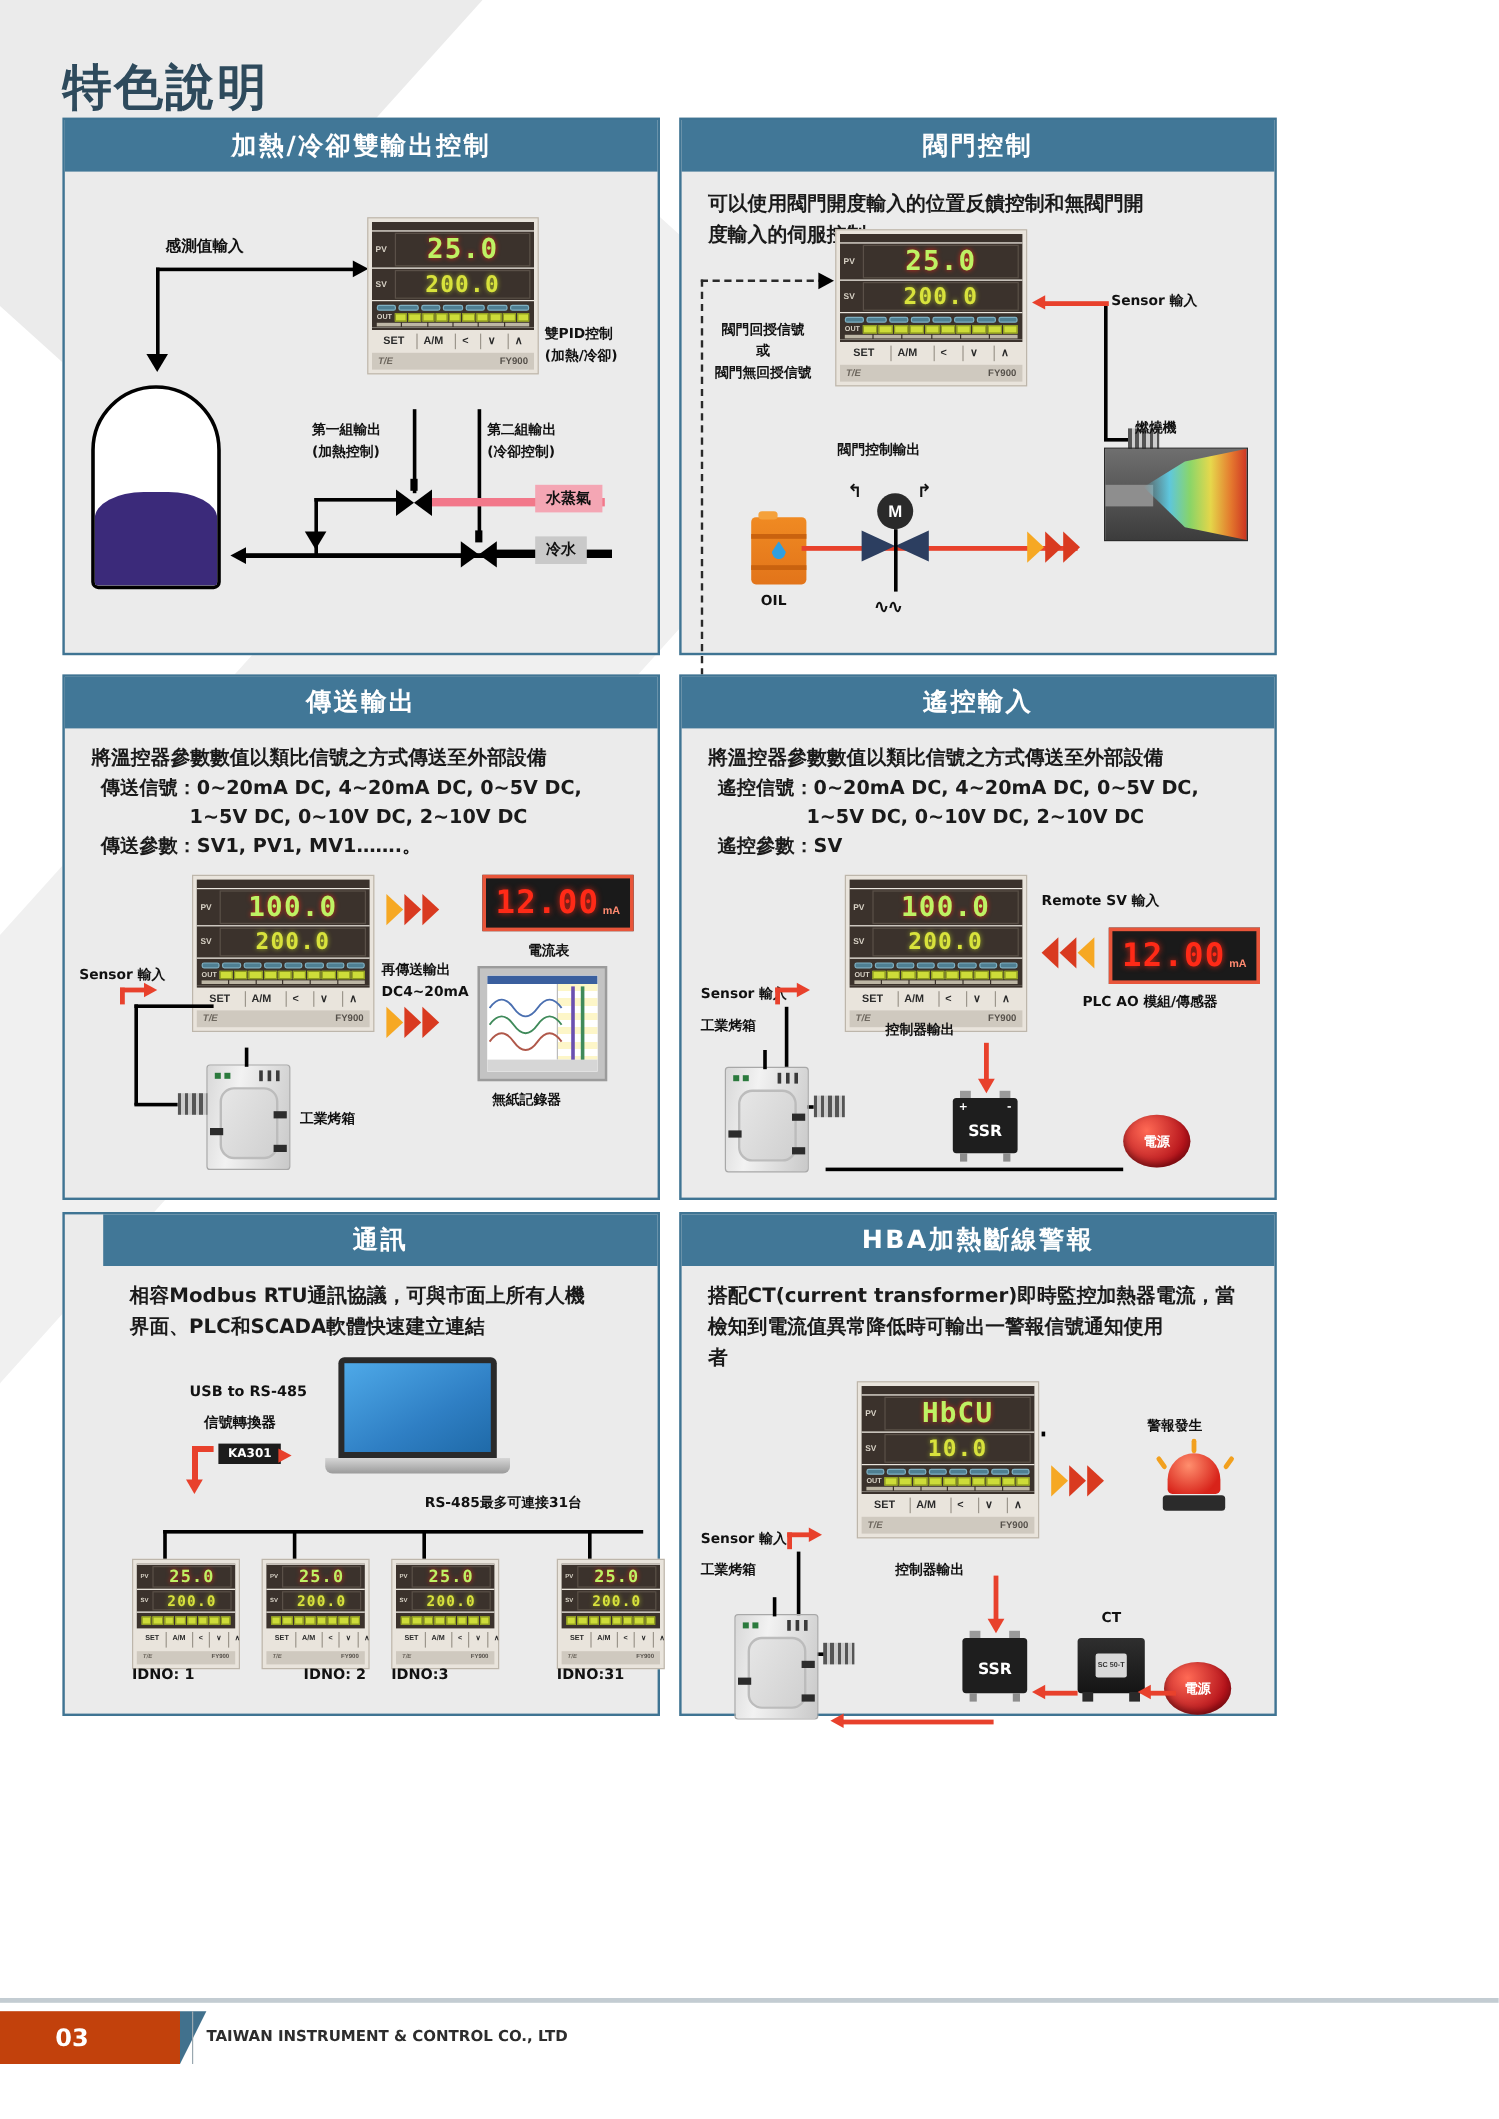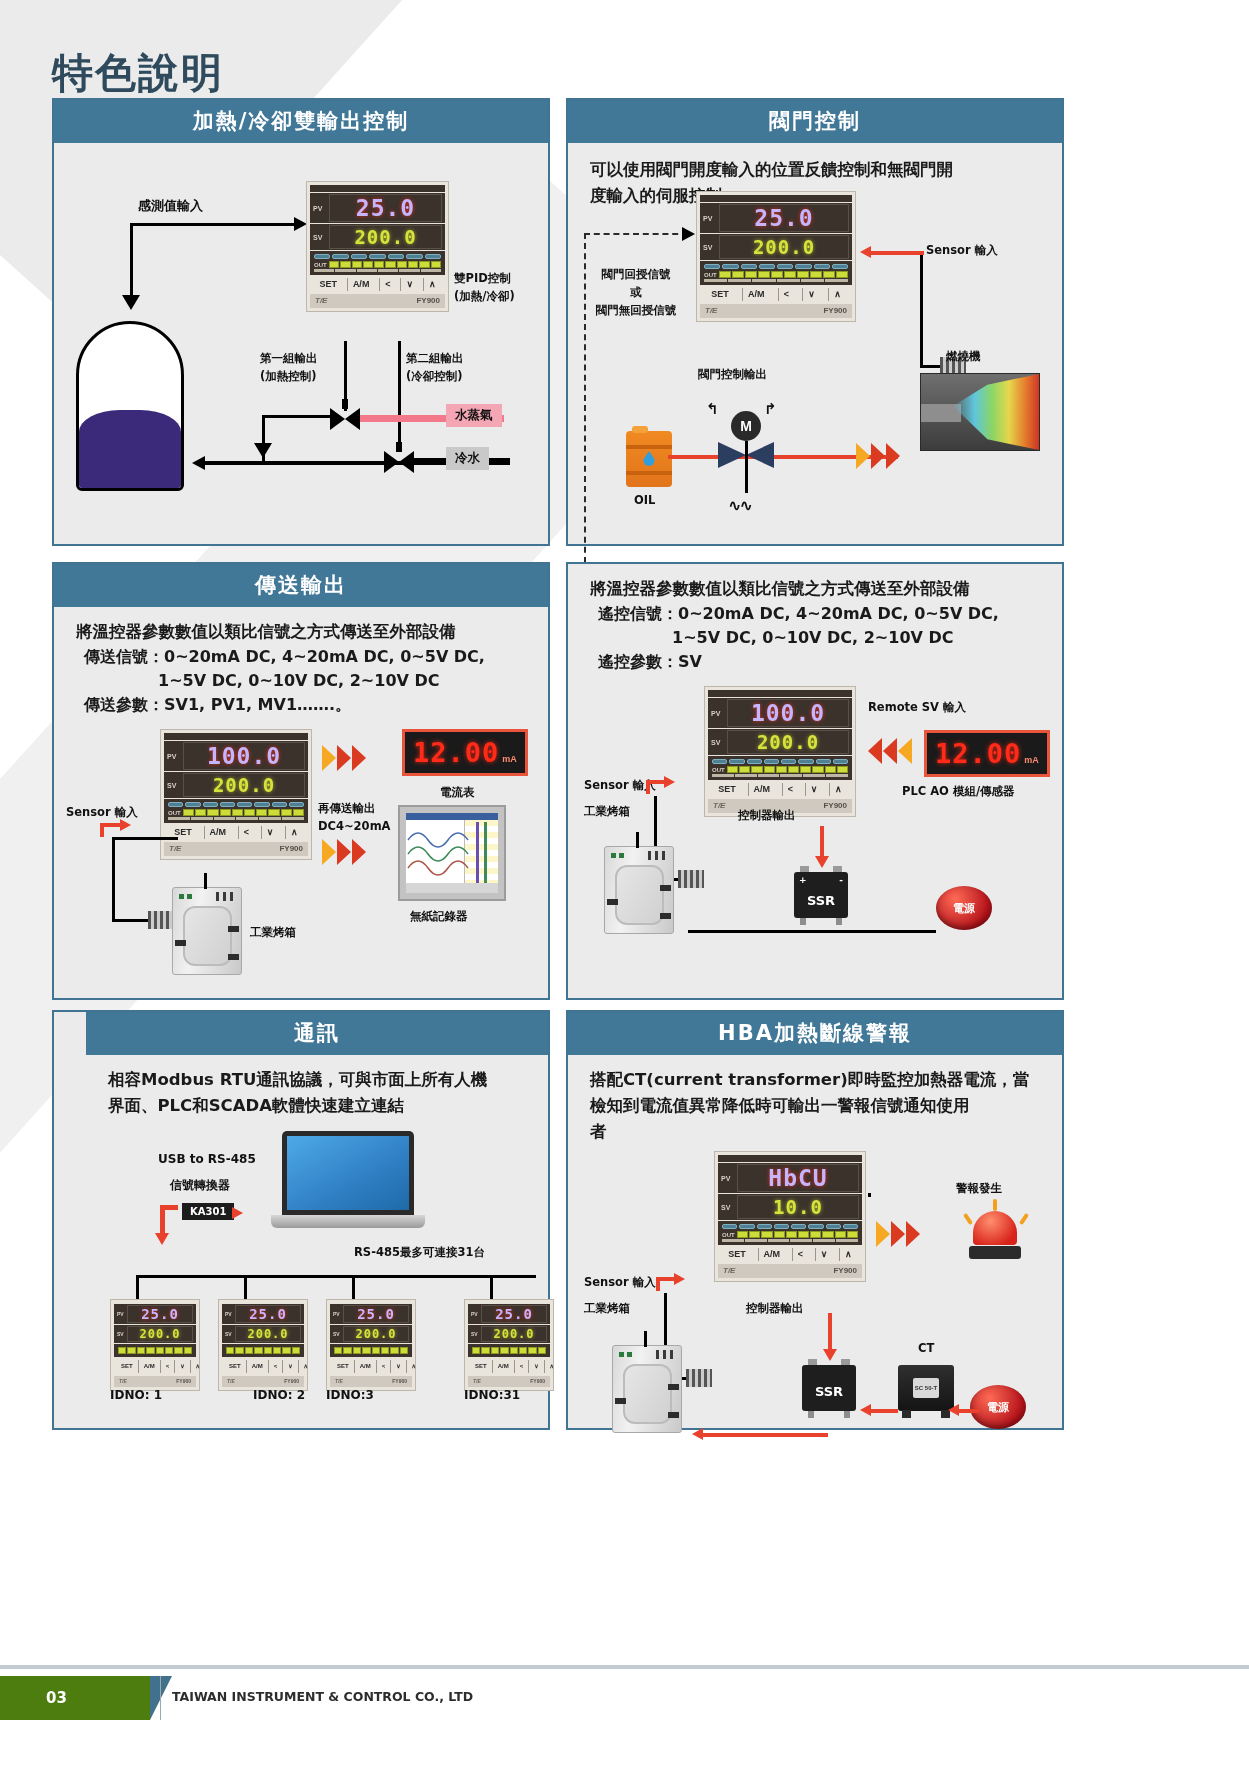--- a/index.html
+++ b/index.html
@@ -86,21 +86,21 @@
     font-family: "Liberation Sans", sans-serif;
   }
   .seg {
     font-family: "DejaVu Sans Mono", monospace;
     font-weight: bold;
     letter-spacing: 1px;
     text-align: center;
     flex: 1;
     border: 1px solid #5a5048;
   }
-  .seg.pv { color: #c4b5fd; font-size: 23px; text-shadow: 0 0 4px rgba(255,40,20,.8); }
+  .seg.pv { color: #bef264; font-size: 23px; text-shadow: 0 0 4px rgba(255,40,20,.8); }
   .seg.sv { color: #d8e23c; font-size: 19px; text-shadow: 0 0 4px rgba(200,225,40,.7); }
   .ctrl .lamps {
     background: #3b322c; border-top: 1.5px solid #e9e4dc;
     padding: 3px 4px 1px 4px;
   }
   .lamprow { display: flex; gap: 2px; margin-bottom: 2px; }
   .lamprow span {
     flex: 1; height: 5px; border-radius: 2px;
     background: #4f7f92; border: 1px solid #7fb0c2;
   }
@@ -373,22 +373,22 @@
   }
 
   .ctblock { position:absolute; width: 26px; height: 18px;
              background: repeating-linear-gradient(90deg,#555 0 3px,#ccc 3px 6px); }
 
   
   .footer-line { position: absolute; left: 0; top: 1665px; width: 1249px; height: 4px; background: #c3ccd2; }
   .footer { position: absolute; left: 0; top: 1676px; width: 1249px; height: 44px; }
   .footer .blue {
     position: absolute; left: 0; top: 0; width: 150px; height: 44px;
-    background: #4d7c0f; color: #fff;
-    font-size: 15px; font-weight: bold;
+    background: #c2410c; color: #fff;
+    font-size: 20px; font-weight: bold;
     display: flex; align-items: center; padding-left: 46px;
     font-family: "DejaVu Sans", sans-serif;
   }
   .footer .blue::after {
     content:""; position:absolute; right:-22px; top:0;
     border-top: 44px solid #41718d; border-right: 22px solid transparent;
   }
   .footer .co {
     position: absolute; left: 172px; top: 13px;
     font-size: 12.5px; font-weight: bold; color: #2d2d2d;
@@ -750,20 +750,21 @@
             <rect x="78" y="2" width="3" height="62" fill="#3f8a5a"></rect>
           </svg>
           <div class="bot"></div>
         </div>
       </div>
       <div class="lbl" style="left:356px; top:302px;">無紙記錄器</div>
     </div>
   </div>
 
   <div class="panel p4">
+    <div class="panel-head">遙控輸入</div>
     <div class="panel-body">
 
       <div class="ptext" style="position:absolute; left:22px; top:12px;">將溫控器參數數值以類比信號之方式傳送至外部設備</div>
       <div class="ptext sub" style="position:absolute; left:30px; top:38px;">遙控信號：0~20mA DC, 4~20mA DC, 0~5V DC,</div>
       <div class="ptext sub" style="position:absolute; left:104px; top:62px;">1~5V DC, 0~10V DC, 2~10V DC</div>
       <div class="ptext sub" style="position:absolute; left:30px; top:86px;">遙控參數：SV</div>
 
       <div class="ctrl" style="left:136px; top:122px; width:152px;">
         <div class="toprow"></div>
         <div class="dispRow">

